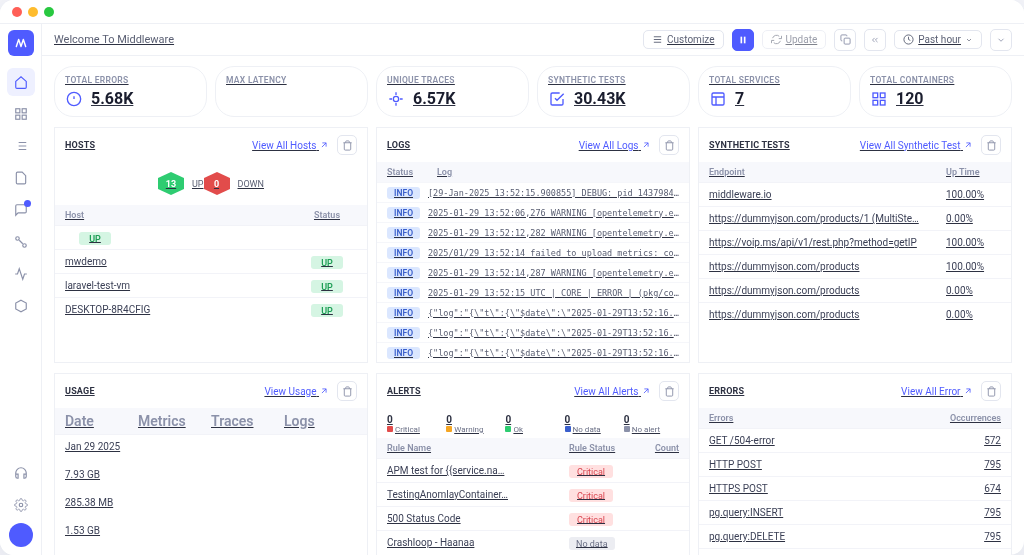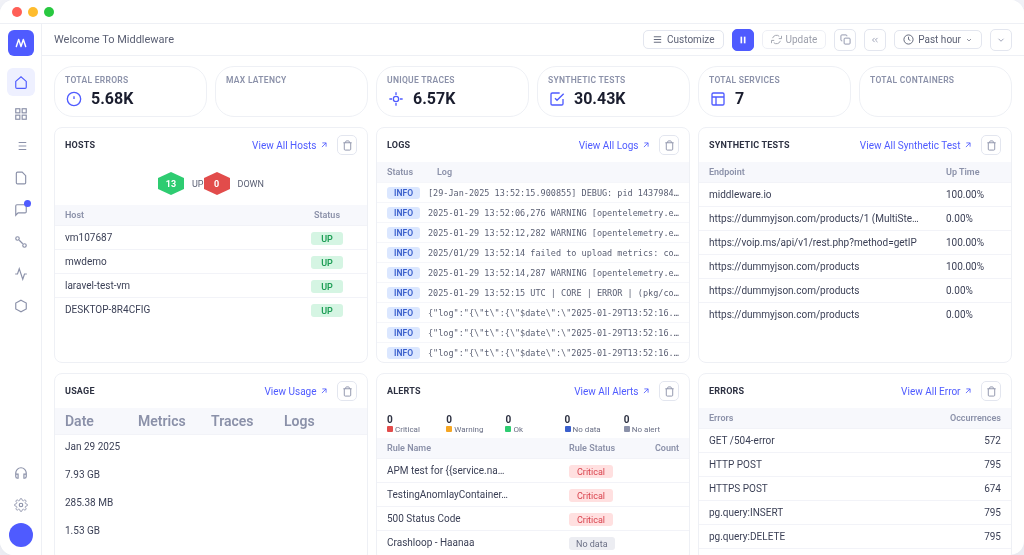--- a/index.html
+++ b/index.html
@@ -71,20 +71,21 @@
 .sbspacer { flex: 1; }
 .sbavatar {
   width: 24px; height: 24px; border-radius: 50%;
   background: #4f5bff; margin-bottom: 8px;
 }
 .main {
   flex: 1;
   display: flex;
   flex-direction: column;
   overflow: hidden;
+  text-decoration: underline;
 }
 .topbar {
   height: 32px;
   display: flex;
   align-items: center;
   padding: 0 12px;
   gap: 8px;
   border-bottom: 1px solid #eef0f5;
   background: #fff;
 }
@@ -146,21 +147,21 @@
   color: #4f5bff;
 }
 .kpi-num { font-size: 16px; font-weight: 700; color: #1a1d2e; text-align: right; }
 .grid3 {
   display: grid;
   grid-template-columns: 1fr 1fr 1fr;
   gap: 8px;
 }
 .card {
   border: 1px solid #eef0f5;
-  border-radius: 8px;
+  border-radius: 0;
   background: #fff;
   display: flex;
   flex-direction: column;
   overflow: hidden;
 }
 .card-h {
   display: flex;
   align-items: center;
   padding: 7px 10px;
   gap: 8px;
@@ -451,20 +452,31 @@
                   <svg width="16" height="16" viewBox="0 0 24 24" fill="none">
                     <rect x="3" y="3" width="18" height="18" rx="2" stroke="currentColor" stroke-width="2"></rect>
                     <path d="M3 9h18M9 21V9" stroke="currentColor" stroke-width="2"></path>
                   </svg>
                 </div>
     <div class="kpi-num">7</div>
               </div>
             </div>
             <div class="kpi">
               <div class="kpi-label">TOTAL CONTAINERS</div>
+    <div class="kpi-val">
+                <div class="kpi-icon">
+                  <svg width="16" height="16" viewBox="0 0 24 24" fill="none">
+                    <rect x="3" y="3" width="7" height="7" stroke="currentColor" stroke-width="2"></rect>
+                    <rect x="14" y="3" width="7" height="7" stroke="currentColor" stroke-width="2"></rect>
+                    <rect x="3" y="14" width="7" height="7" stroke="currentColor" stroke-width="2"></rect>
+                    <rect x="14" y="14" width="7" height="7" stroke="currentColor" stroke-width="2"></rect>
+                  </svg>
+                </div>
+    <div class="kpi-num">120</div>
+              </div>
             </div>
           </div>
 
         <div class="grid3">
 
           <div class="card">
             <div class="card-h">
               <span class="card-title">HOSTS</span>
               <div class="spacer"></div>
               <span class="link">
@@ -498,21 +510,20 @@
                 </div>
                 <span>DOWN</span>
               </div>
             </div>
             <div class="thead">
               <span class="col1">Host</span>
               <span style="width:60px;text-align:center">Status</span>
             </div>
             <div id="hosts-rows">
                 <div class="trow">
-                  <span class="col1">vm107687</span>
     <span style="width:60px;text-align:center"><span class="badge-up">UP</span></span>
                 </div>
                 <div class="trow">
                   <span class="col1">mwdemo</span>
     <span style="width:60px;text-align:center"><span class="badge-up">UP</span></span>
                 </div>
                 <div class="trow">
                   <span class="col1">laravel-test-vm</span>
     <span style="width:60px;text-align:center"><span class="badge-up">UP</span></span>
                 </div>

